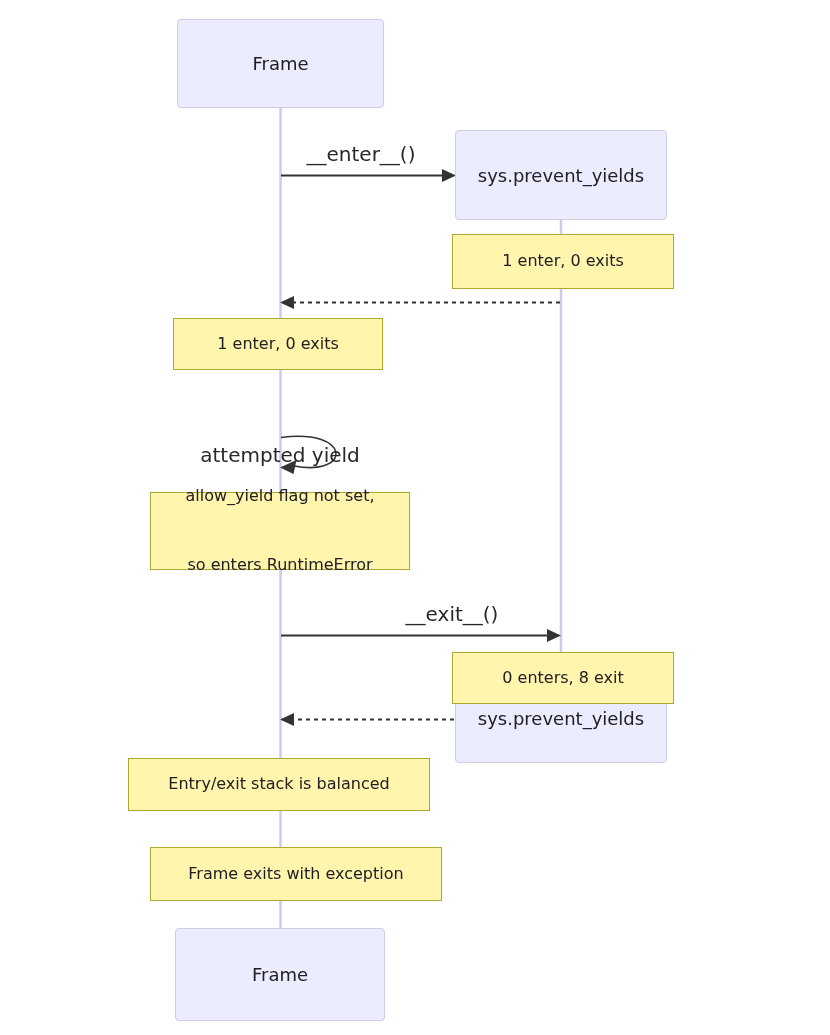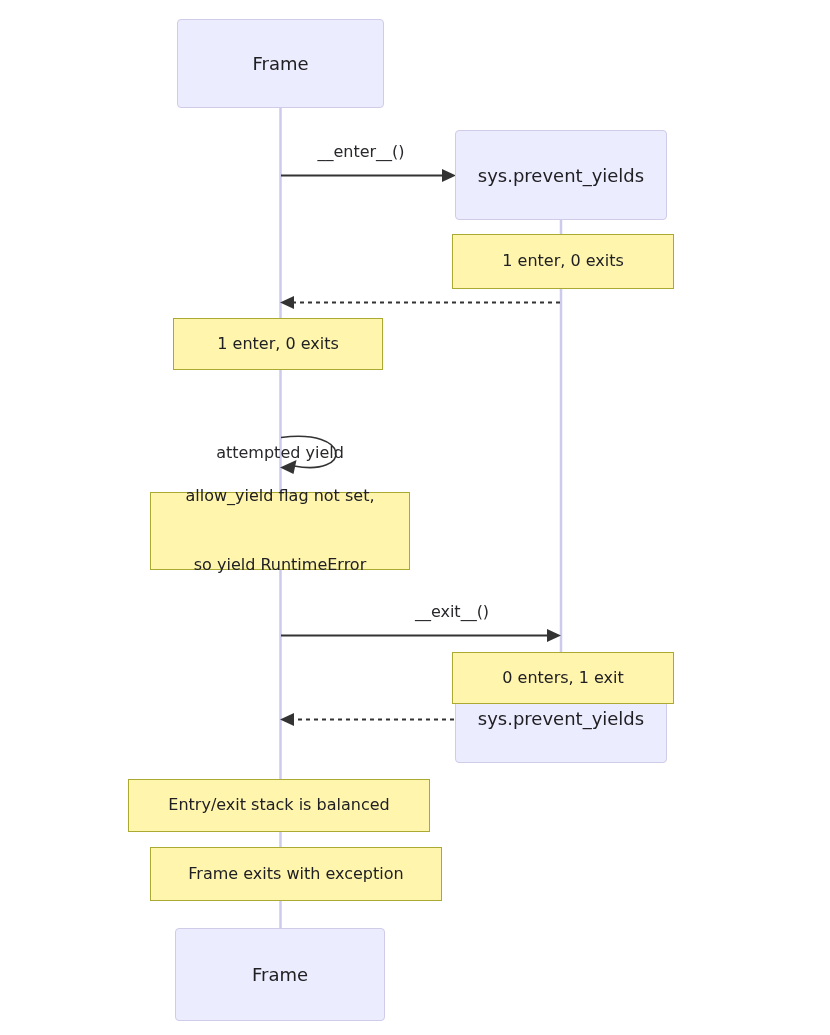--- a/index.html
+++ b/index.html
@@ -44,21 +44,21 @@
     justify-content: center;
     font-size: 16px;
     line-height: 1.55;
     color: #202024;
     text-align: center;
     box-sizing: border-box;
   }
   .msg-label {
     position: absolute;
     color: #28282c;
-    font-size: 16px;
+    font-size: 20px;
     text-align: center;
   }
 </style>
 </head>
 <body>
 
 <div class="canvas">
 
   <svg class="underlay" viewBox="0 0 830 1035" xmlns="http://www.w3.org/2000/svg">
 
@@ -100,28 +100,28 @@
   <div class="note" style="left:452px; top:234px; width:222px; height:55px;">
     <span>1 enter, 0 exits</span>
   </div>
 
   <div class="note" style="left:173px; top:318px; width:210px; height:52px;">
     <span>1 enter, 0 exits</span>
   </div>
 
   <div class="note" style="left:150px; top:492px; width:260px; height:78px;gap:44px;">
     <span>allow_yield flag not set,</span>
-    <span>so yield RuntimeError</span>
+    <span>so enters RuntimeError</span>
   </div>
 
   <div class="note" style="left:452px; top:652px; width:222px; height:52px;">
-    <span>0 enters, 1 exit</span>
+    <span>0 enters, 8 exit</span>
   </div>
 
-  <div class="note" style="left:128px; top:779px; width:302px; height:53px;text-align:center;">
+  <div class="note" style="left:128px; top:758px; width:302px; height:53px;text-align:center;">
     <span>Entry/exit stack is balanced</span>
   </div>
 
   <div class="note" style="left:150px; top:847px; width:292px; height:54px;">
     <span>Frame exits with exception</span>
   </div>
 
   <div class="msg-label" style="left:276px; top:142px; width:170px;">__enter__()</div>
 
   <div class="msg-label" style="left:180px; top:403px; width:200px;margin-top:40px;">attempted yield</div>

